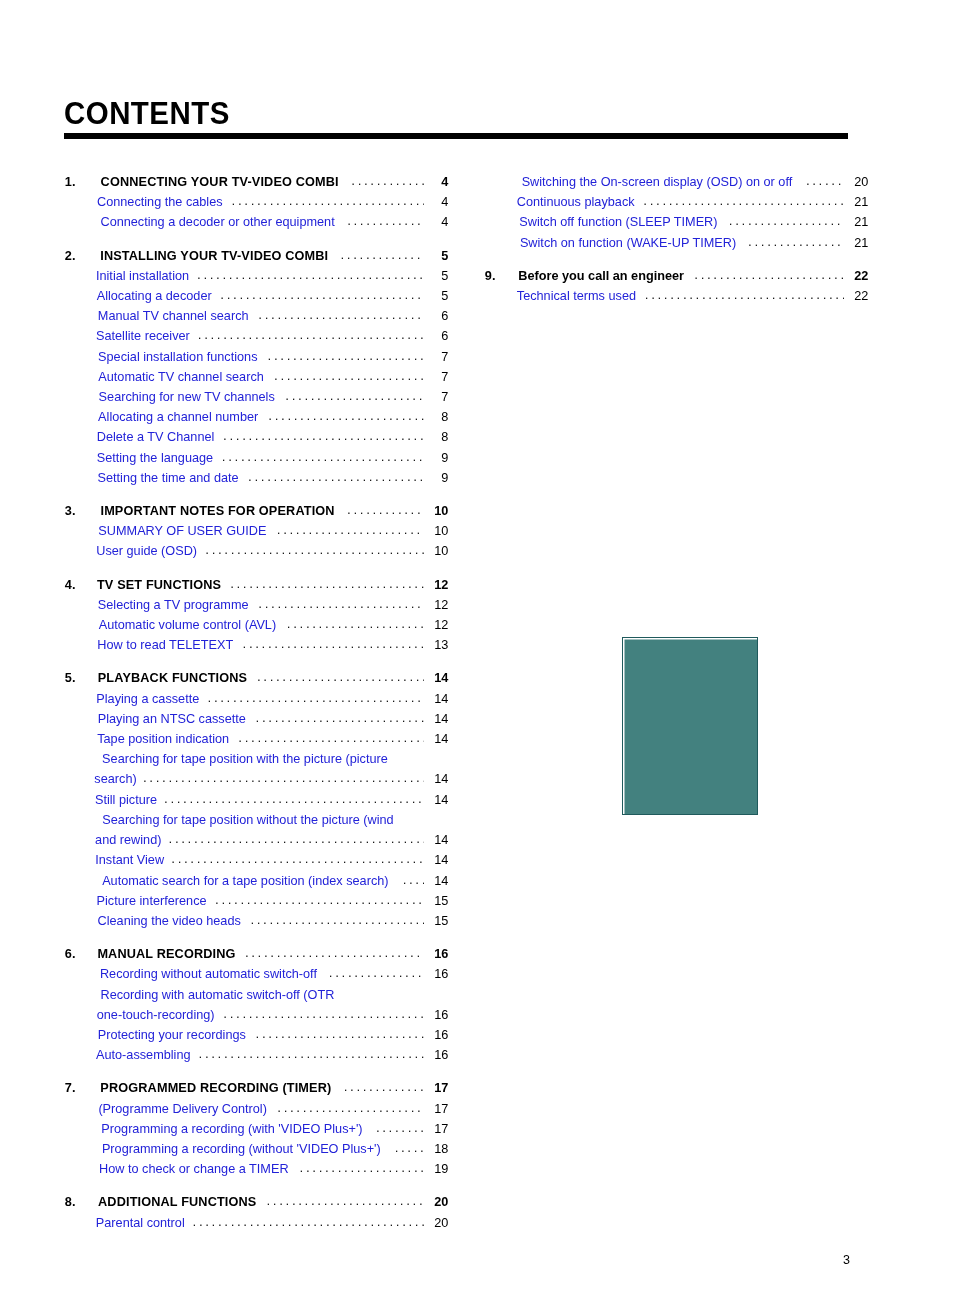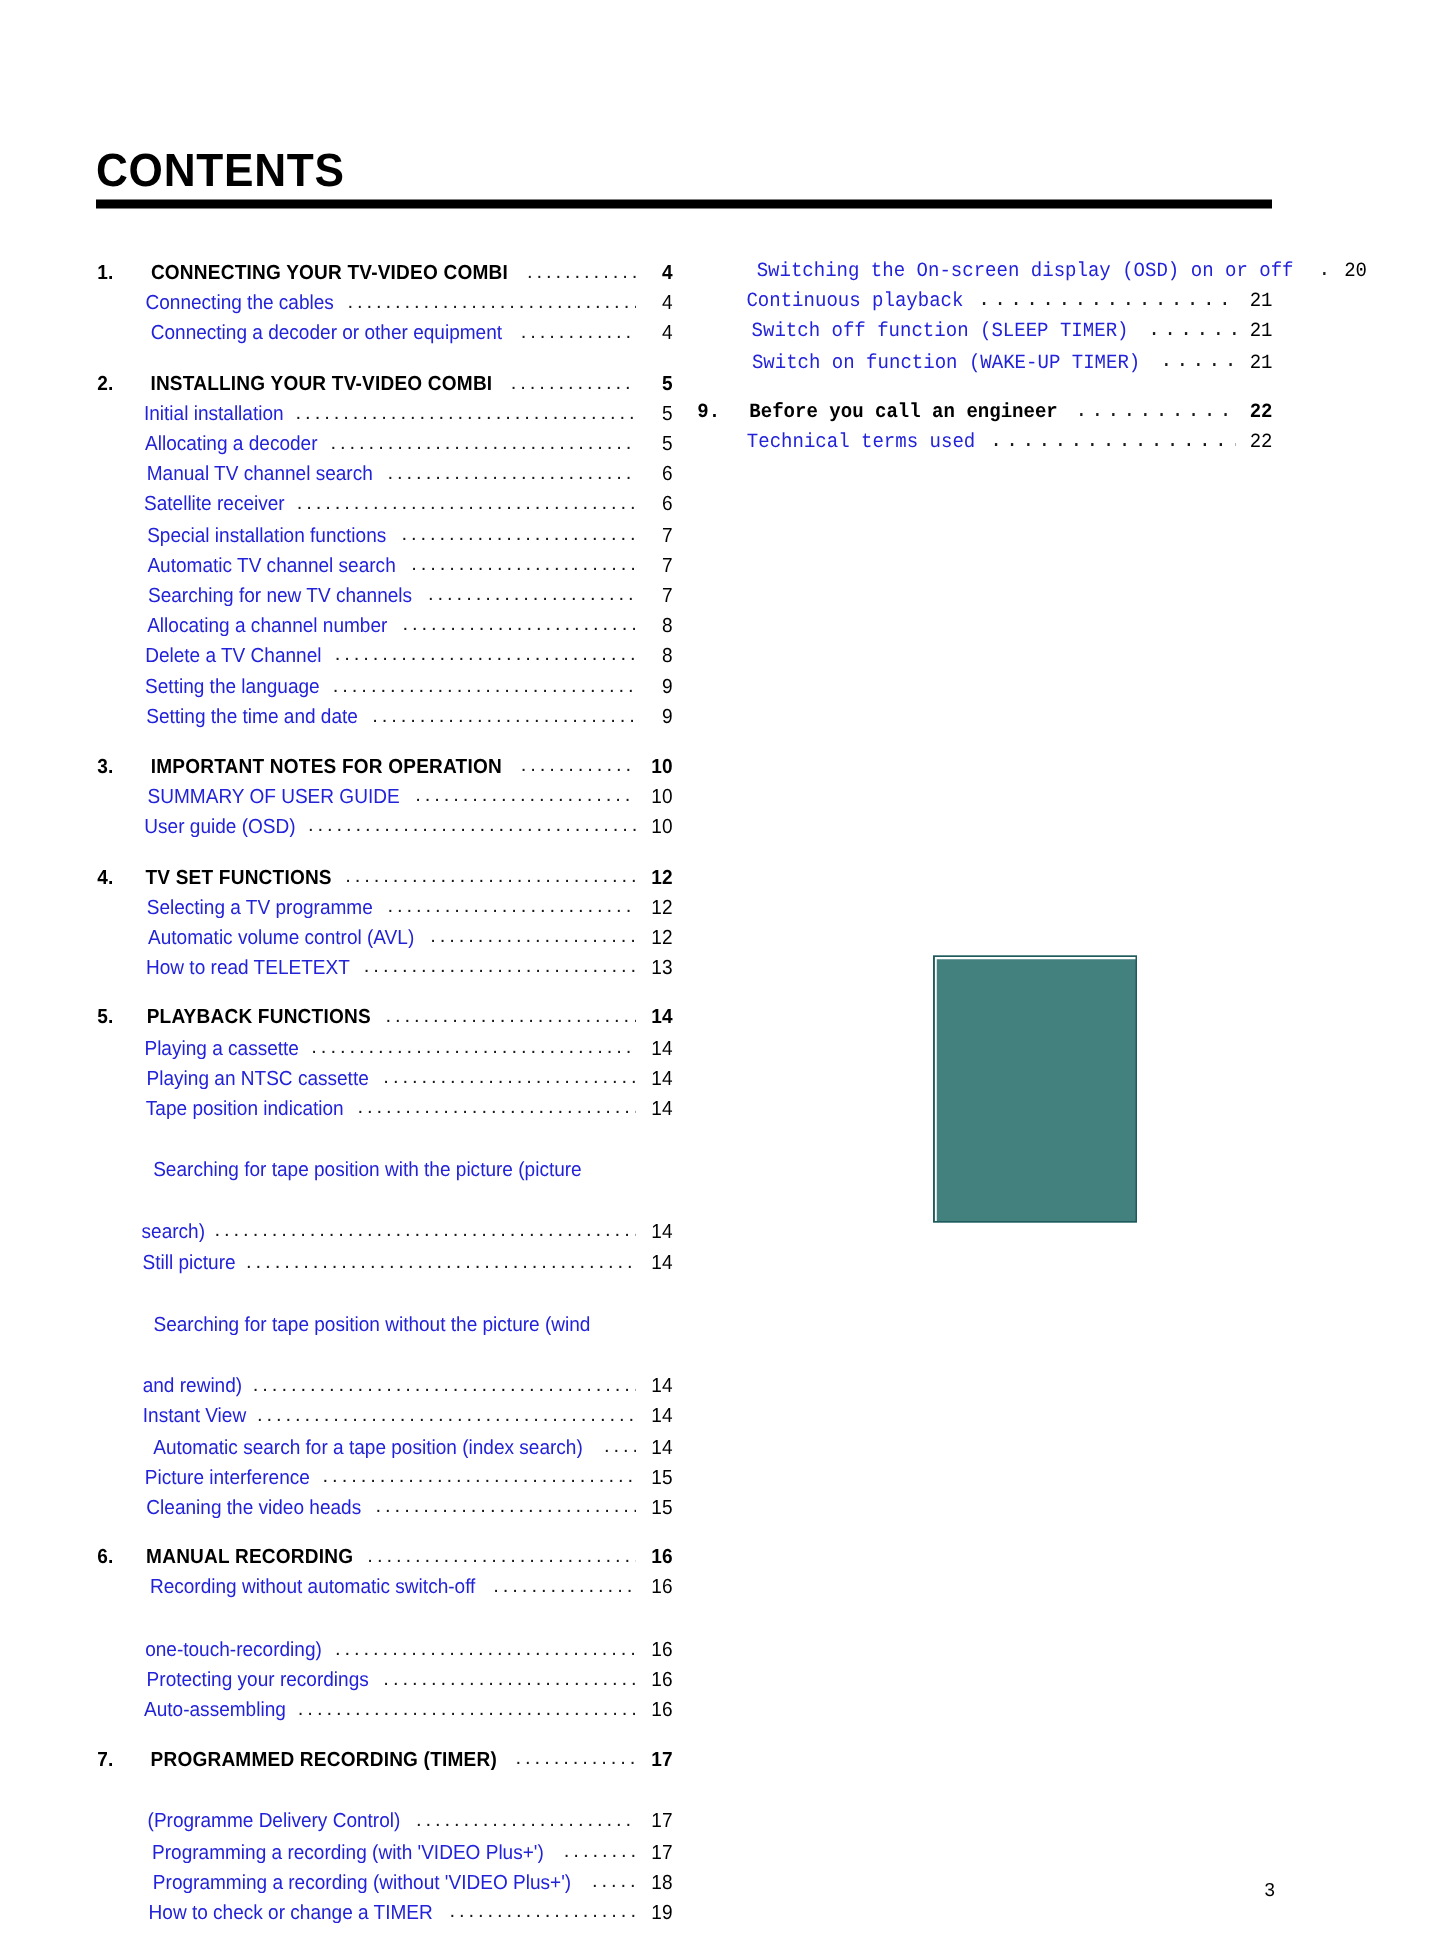--- a/index.html
+++ b/index.html
@@ -46,21 +46,21 @@
     height: 6px;
     background: #000000;
   }
 
   
   .col {
     position: absolute;
     top: 172px;
   }
   .col-left  { left: 64px;  width: 385px; }
-  .col-right { left: 464px; width: 385px; font-family: Liberation Mono, monospace; }
+  .col-right { left: 484px; width: 385px; }
 
   
   .toc-group { margin: 0; padding: 0; }
 
   .toc-row {
     display: flex;
     align-items: baseline;
     width: 100%;
     line-height: 20.2px;
   }
@@ -119,21 +119,20 @@
   
   .toc-row.sub .label { color: #2222d8; font-weight: normal; }
   .toc-row.sub .pg    { color: #000000; font-weight: normal; }
 
   
   .toc-row.wrapped { display: block; }
   .toc-row.wrapped .wrap-line {
     display: flex;
     align-items: baseline;
     width: 100%;
-    margin-top: 21px;
   }
   .toc-row.wrapped .wrap-line .pad { flex: 0 0 29px; }
   .toc-row.wrapped .label { white-space: nowrap; }
 
   .gap-section { height: 13px; }
 
   
   .figure-box {
     position: absolute;
     left: 622px;
@@ -466,20 +465,24 @@
           <div class="num blank">.</div>
           <div class="body-wrap">
             <span class="label">Recording without automatic switch-off</span>
             <span class="leader">........................................................................................................................</span>
             <span class="pg">16</span>
           </div>
         </div>
         <div class="toc-row sub wrapped">
           <div class="wrap-line">
             <div class="pad"></div>
+            <span class="label">Recording with automatic switch-off (OTR</span>
+          </div>
+          <div class="wrap-line">
+            <div class="pad"></div>
             <span class="label">one-touch-recording)</span>
             <span class="leader">........................................................................................................................</span>
             <span class="pg">16</span>
           </div>
         </div>
         <div class="toc-row sub">
           <div class="num blank">.</div>
           <div class="body-wrap">
             <span class="label">Protecting your recordings</span>
             <span class="leader">........................................................................................................................</span>

